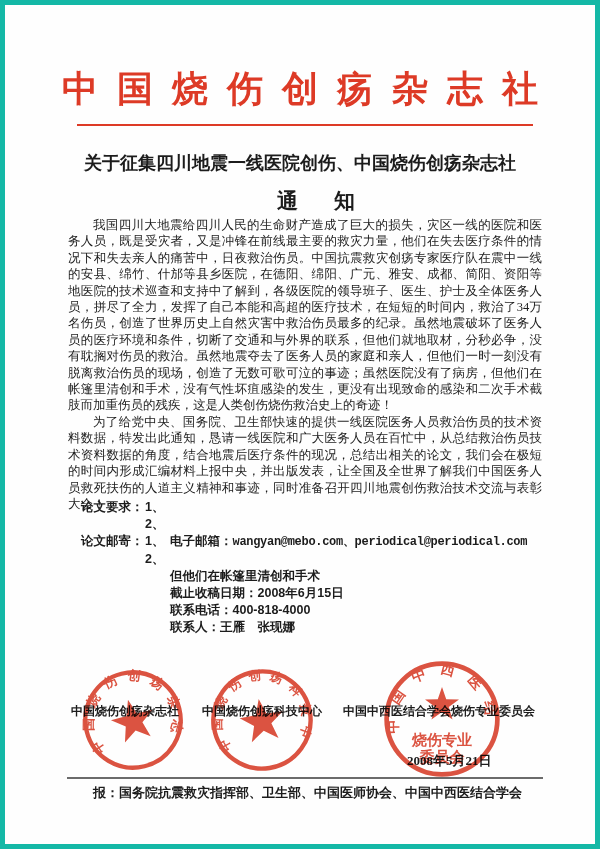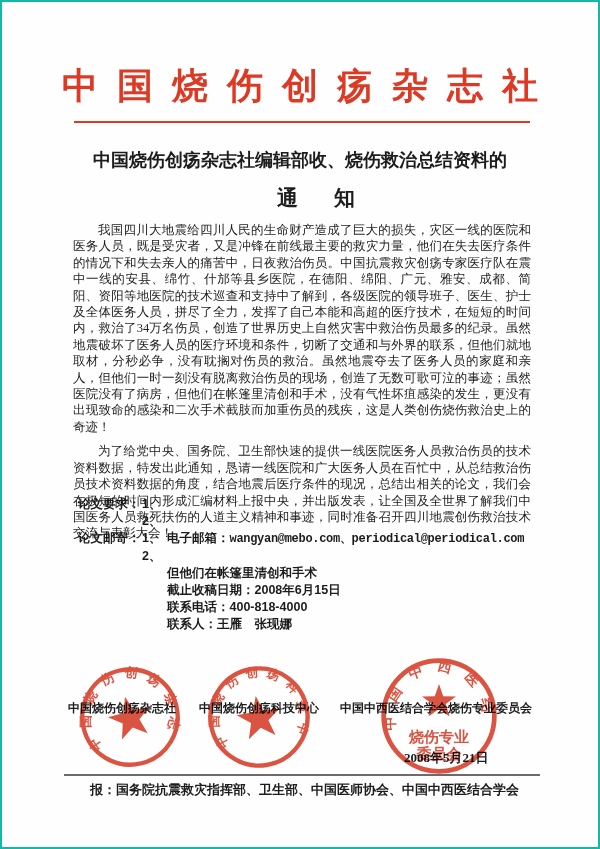--- a/index.html
+++ b/index.html
@@ -1,21 +1,21 @@
 <!DOCTYPE html>
 <html><head>
 <meta charset="utf-8">
 <style>
   html,body{margin:0;padding:0;background:#ffffff;}
   .page{
     position:relative;
     width:600px;height:849px;
     box-sizing:border-box;
     background:#fefefe;
-    border:2px solid #14b8a6;
+    border:5px solid #14b8a6;
     font-family:"Liberation Serif", serif;
     color:#1c1c1c;
     overflow:hidden;
   }
   
   .masthead{
     position:absolute;top:60px;left:0;width:100%;
     text-align:center;
     font-size:36px;font-weight:700;
     color:#dd3a26;
@@ -37,21 +37,21 @@
     position:absolute;top:182px;left:16px;width:100%;
     text-align:center;font-size:21px;font-weight:700;
     letter-spacing:36px;padding-left:36px;box-sizing:border-box;
   }
   
   .body-text{
     position:absolute;top:212px;left:63px;width:474px;
     font-size:12.5px;line-height:16.4px;
     text-align:justify;
   }
-  .body-text p{margin:8px;text-indent:2em;}
+  .body-text p{margin:0;text-indent:2em;}
   
   .req-block{
     position:absolute;top:494px;left:76px;width:453px;
     font-family:"Liberation Sans", sans-serif;
     font-size:12.5px;line-height:17px;font-weight:700;
   }
   .hang{display:flex;align-items:flex-start;}
   .hang .lbl{flex:0 0 64px;font-weight:700;white-space:nowrap;}
   .hang .num{flex:0 0 25px;}
   .hang .txt{flex:1;text-align:justify;}
@@ -73,21 +73,21 @@
   .cc-line{position:absolute;top:779px;left:88px;font-size:13px;font-weight:700;white-space:nowrap;}
 </style>
 </head>
 <body>
 
 <div class="page">
 
   <div class="masthead">中国烧伤创疡杂志社</div>
   <div class="red-rule"></div>
 
-  <div class="notice-title">中国烧伤创疡杂志社编辑部收、烧伤救治总结资料的</div>
+  <div class="notice-title">关于征集四川地震一线医院创伤、中国烧伤创疡杂志社</div>
   <div class="notice-subtitle">通知</div>
 
   <div class="body-text">
     <p>我国四川大地震给四川人民的生命财产造成了巨大的损失，灾区一线的医院和医务人员，既是受灾者，又是冲锋在前线最主要的救灾力量，他们在失去医疗条件的情况下和失去亲人的痛苦中，日夜救治伤员。中国抗震救灾创疡专家医疗队在震中一线的安县、绵竹、什邡等县乡医院，在德阳、绵阳、广元、雅安、成都、简阳、资阳等地医院的技术巡查和支持中了解到，各级医院的领导班子、医生、护士及全体医务人员，拼尽了全力，发挥了自己本能和高超的医疗技术，在短短的时间内，救治了34万名伤员，创造了世界历史上自然灾害中救治伤员最多的纪录。虽然地震破坏了医务人员的医疗环境和条件，切断了交通和与外界的联系，但他们就地取材，分秒必争，没有耽搁对伤员的救治。虽然地震夺去了医务人员的家庭和亲人，但他们一时一刻没有脱离救治伤员的现场，创造了无数可歌可泣的事迹；虽然医院没有了病房，但他们在帐篷里清创和手术，没有气性坏疽感染的发生，更没有出现致命的感染和二次手术截肢而加重伤员的残疾，这是人类创伤烧伤救治史上的奇迹！</p>
     <p>为了给党中央、国务院、卫生部快速的提供一线医院医务人员救治伤员的技术资料数据，特发出此通知，恳请一线医院和广大医务人员在百忙中，从总结救治伤员技术资料数据的角度，结合地震后医疗条件的现况，总结出相关的论文，我们会在极短的时间内形成汇编材料上报中央，并出版发表，让全国及全世界了解我们中国医务人员救死扶伤的人道主义精神和事迹，同时准备召开四川地震创伤救治技术交流与表彰大会！</p>
   </div>
 
   <div class="req-block">
     <div class="hang">
       <span class="lbl">论文要求：</span>

